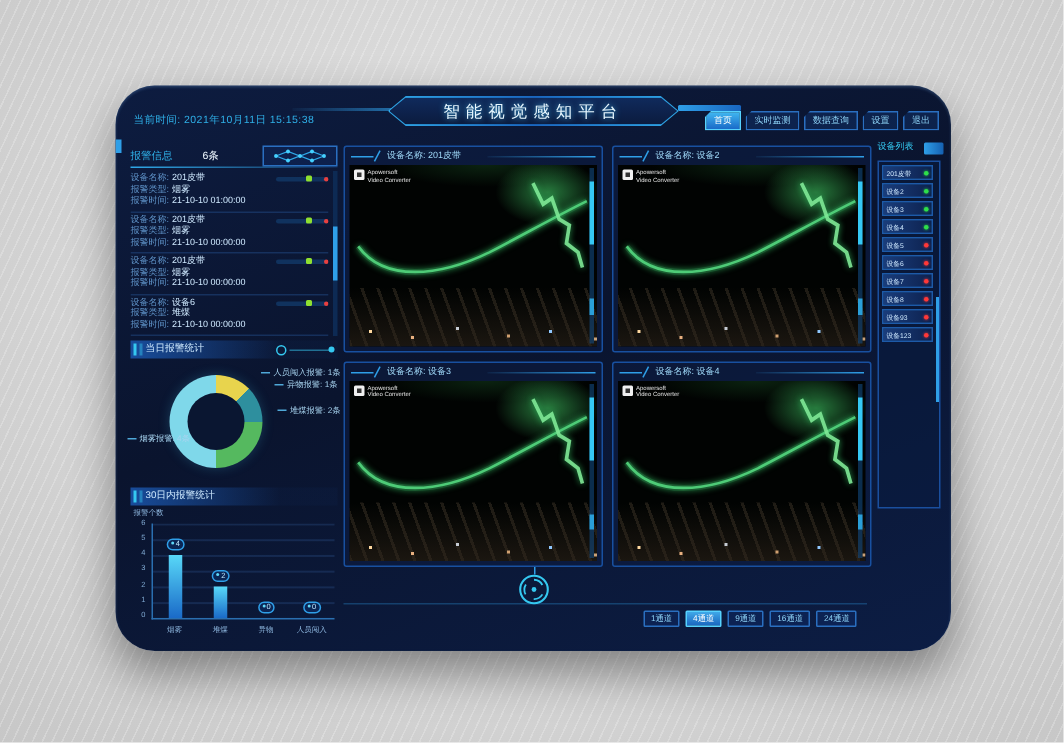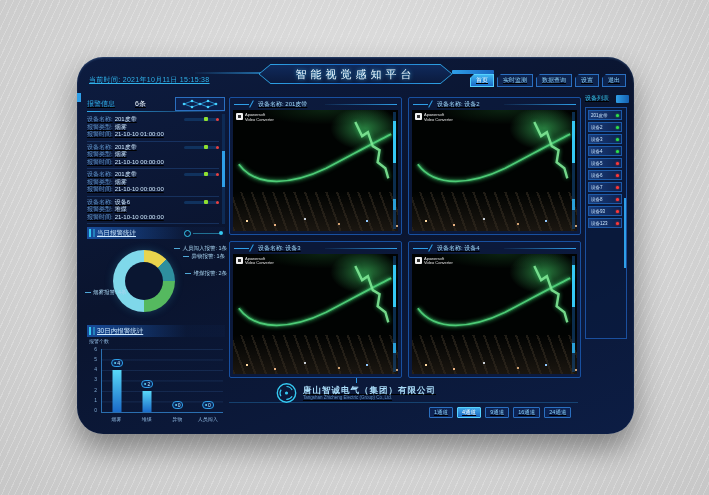--- a/index.html
+++ b/index.html
@@ -13,21 +13,21 @@
   .sw{position:absolute;border-radius:50%;pointer-events:none;}
   .sw1{width:1500px;height:980px;border-top:3px solid rgba(255,255,255,.9);top:-560px;left:-260px;transform:rotate(-10deg);filter:blur(2px);z-index:1;}
   .sw2{width:1500px;height:980px;border-top:2px solid rgba(255,255,255,.7);top:-545px;left:-230px;transform:rotate(-11deg);filter:blur(1px);z-index:1;}
   .sw3{width:1300px;height:860px;border-bottom:3px solid rgba(255,255,255,.9);bottom:-520px;left:-420px;transform:rotate(-9deg);filter:blur(2px);z-index:3;}
   .sw4{width:1300px;height:860px;border-bottom:2px solid rgba(255,255,255,.6);bottom:-505px;left:-390px;transform:rotate(-10deg);filter:blur(1px);z-index:3;}
 
   
   .screen{position:absolute;left:77px;top:57px;width:557px;height:377px;border-radius:26px;z-index:2;overflow:hidden;
     background:linear-gradient(160deg,#0d1c40 0%,#0a142e 45%,#0c1d44 100%);
     box-shadow:0 14px 30px rgba(0,0,0,.4), inset 0 1px 2px rgba(130,190,255,.25);}
-  .abs{position:absolute;text-decoration:underline;}
+  .abs{position:absolute;}
 
   
   .time{left:12px;top:18px;font-size:7px;color:#2fb0e8;letter-spacing:.3px;}
   .hline-l{left:118px;top:15px;width:112px;height:2px;background:linear-gradient(90deg,rgba(47,159,232,.05),#2f9fe8);}
   .hline-r{right:200px;top:15px;width:46px;height:2px;background:linear-gradient(270deg,rgba(47,159,232,.05),#2f9fe8);}
   .hbar-r{right:140px;top:13px;width:42px;height:4px;background:linear-gradient(90deg,#2f9fe8,#1966c0);border-radius:1px;}
   .edge-chip{left:0;top:36px;width:4px;height:9px;background:#2f9fe8;}
   .title-wrap{left:50%;top:7px;transform:translateX(-50%);width:194px;height:20px;
     clip-path:polygon(12px 0,calc(100% - 12px) 0,100% 50%,calc(100% - 12px) 100%,12px 100%,0 50%);
     background:linear-gradient(90deg,#2fa8e8,#1a66c0,#2fa8e8);padding:0;}
@@ -467,24 +467,20 @@
   <div class="abs brand">
     <svg width="22" height="22" viewBox="0 0 22 22">
       <circle cx="11" cy="11" r="9.2" stroke="#35c8f0" stroke-width="1.4" fill="none"></circle>
       <g stroke="#35c8f0" stroke-width="1.2" fill="none">
         <path d="M11 4.5 A6.5 6.5 0 0 1 16.6 8"></path>
         <path d="M11 4.5 A6.5 6.5 0 0 1 16.6 8" transform="rotate(120 11 11)"></path>
         <path d="M11 4.5 A6.5 6.5 0 0 1 16.6 8" transform="rotate(240 11 11)"></path>
       </g>
       <circle cx="11" cy="11" r="1.6" fill="#35c8f0"></circle>
     </svg>
-    <span class="bn-col">
-      <span class="bn-cn">唐山智诚电气（集团）有限公司</span>
-      <span class="bn-en">Tangshan Zhicheng Electric (Group) Co.,Ltd.</span>
-    </span>
   </div>
   <div class="abs channels">
 
       <div class="ch">
         <span>1通道</span>
       </div>
 
       <div class="ch active">
         <span>4通道</span>
       </div>

